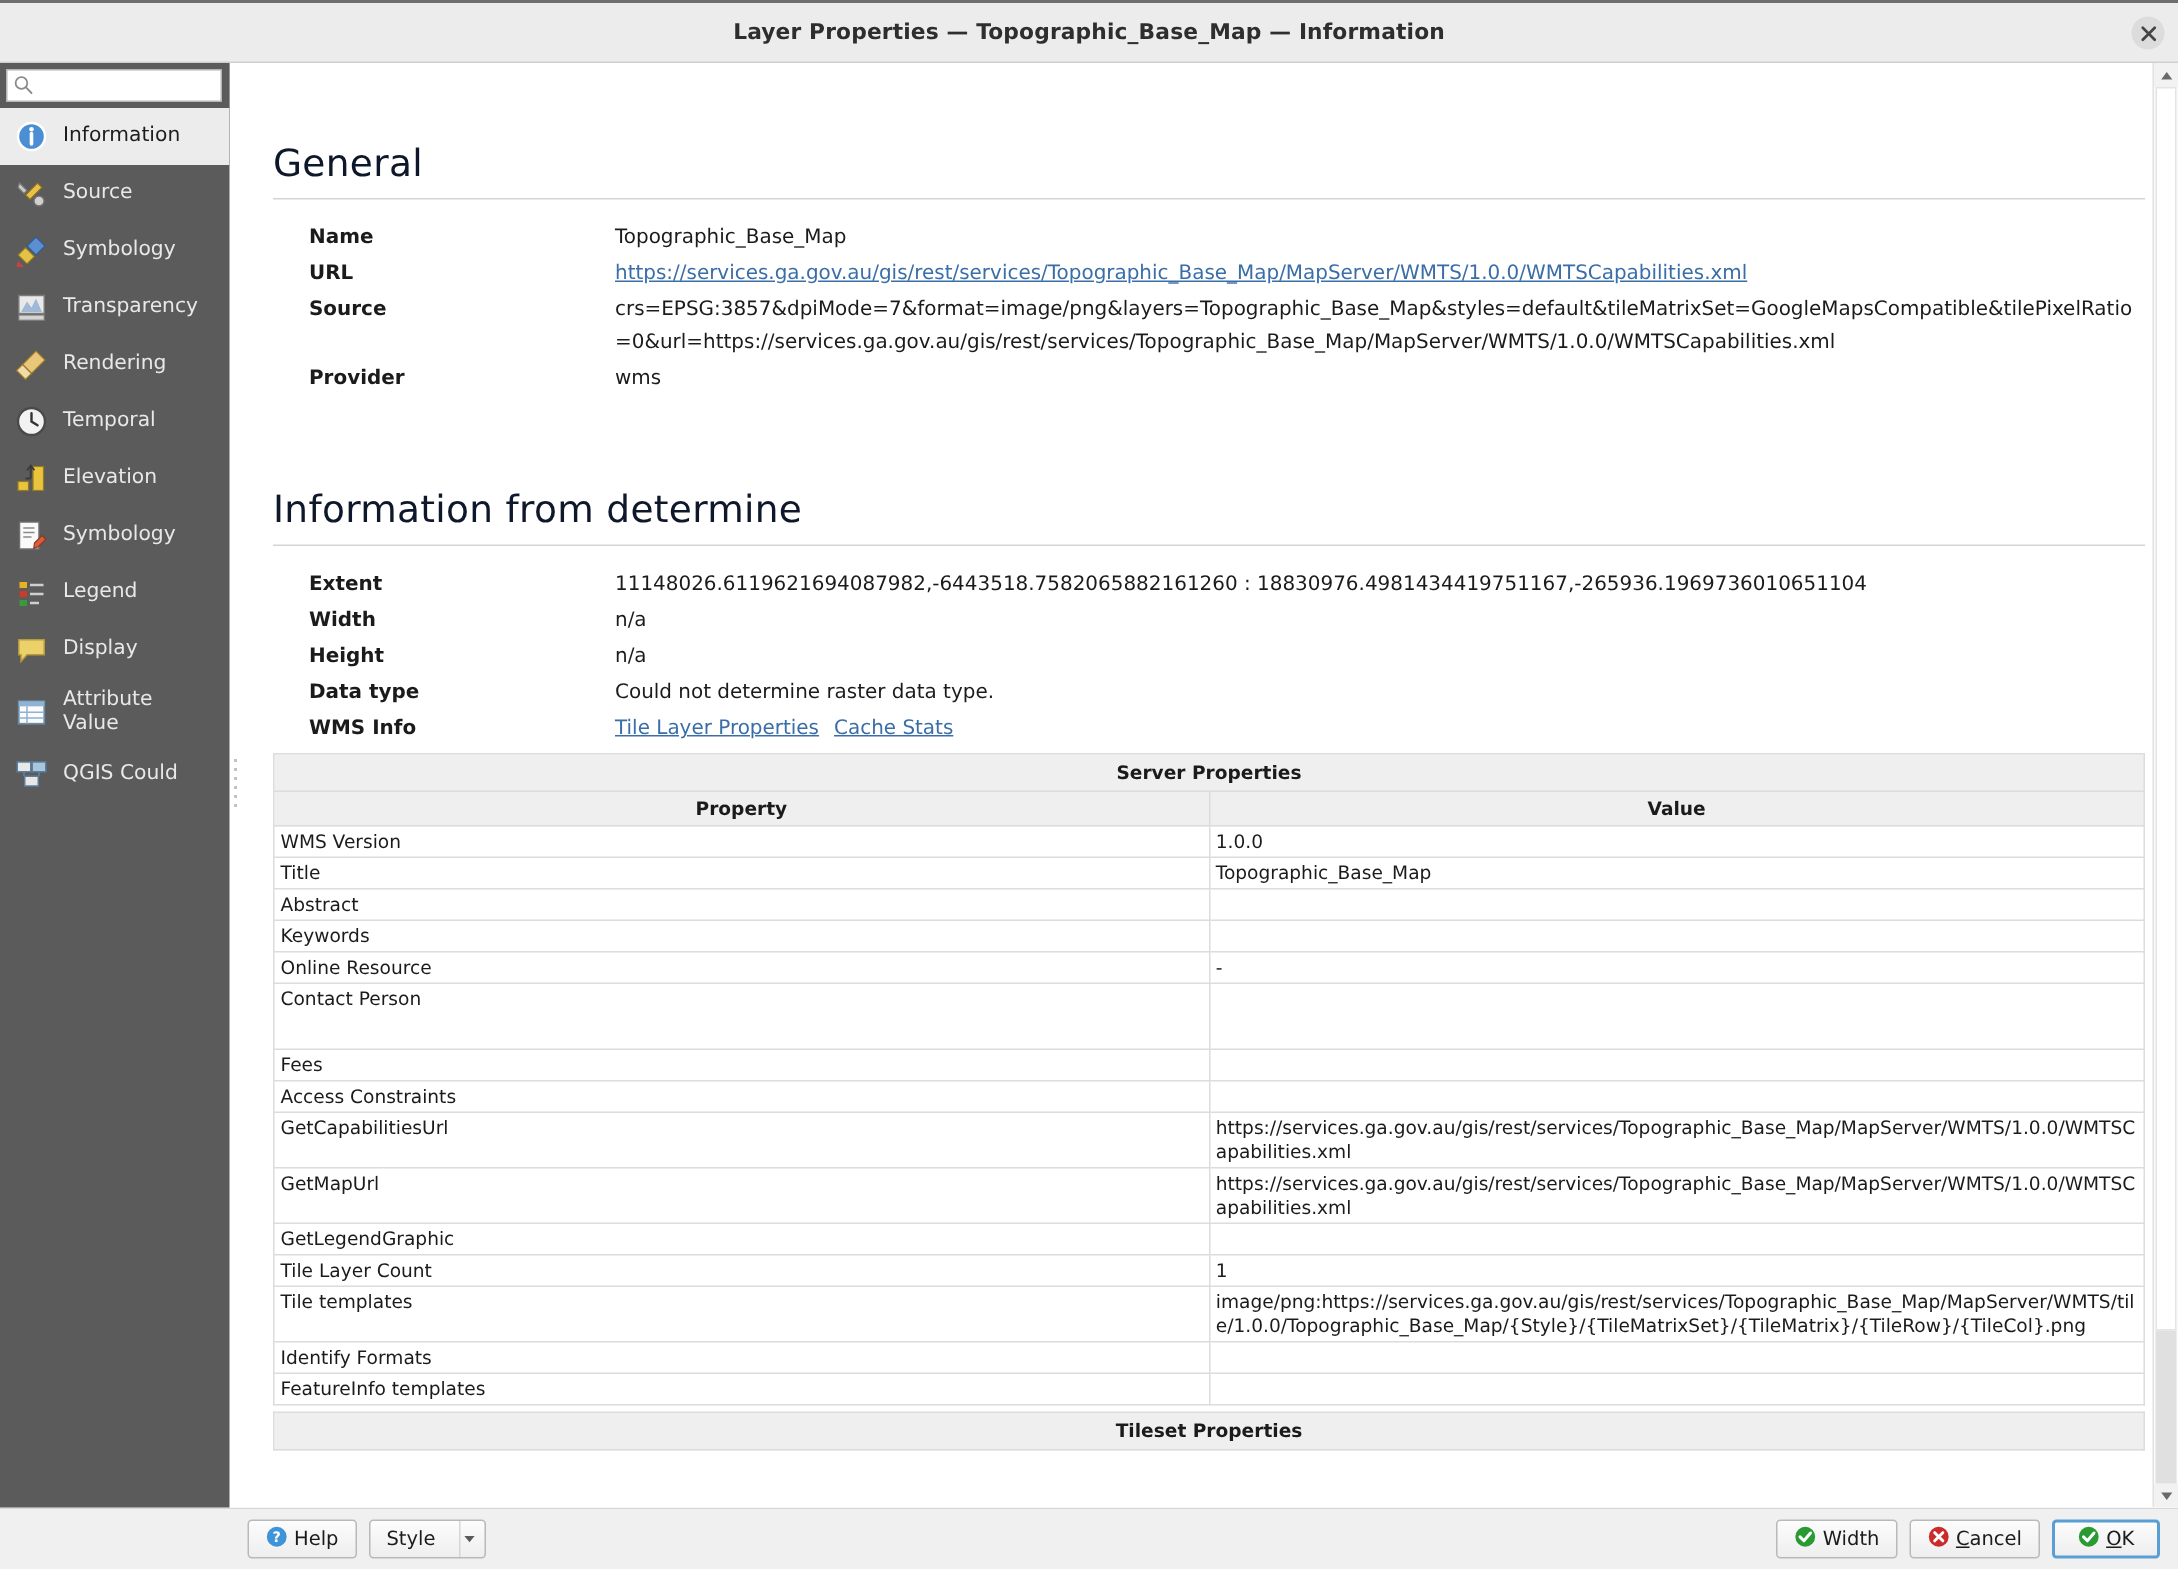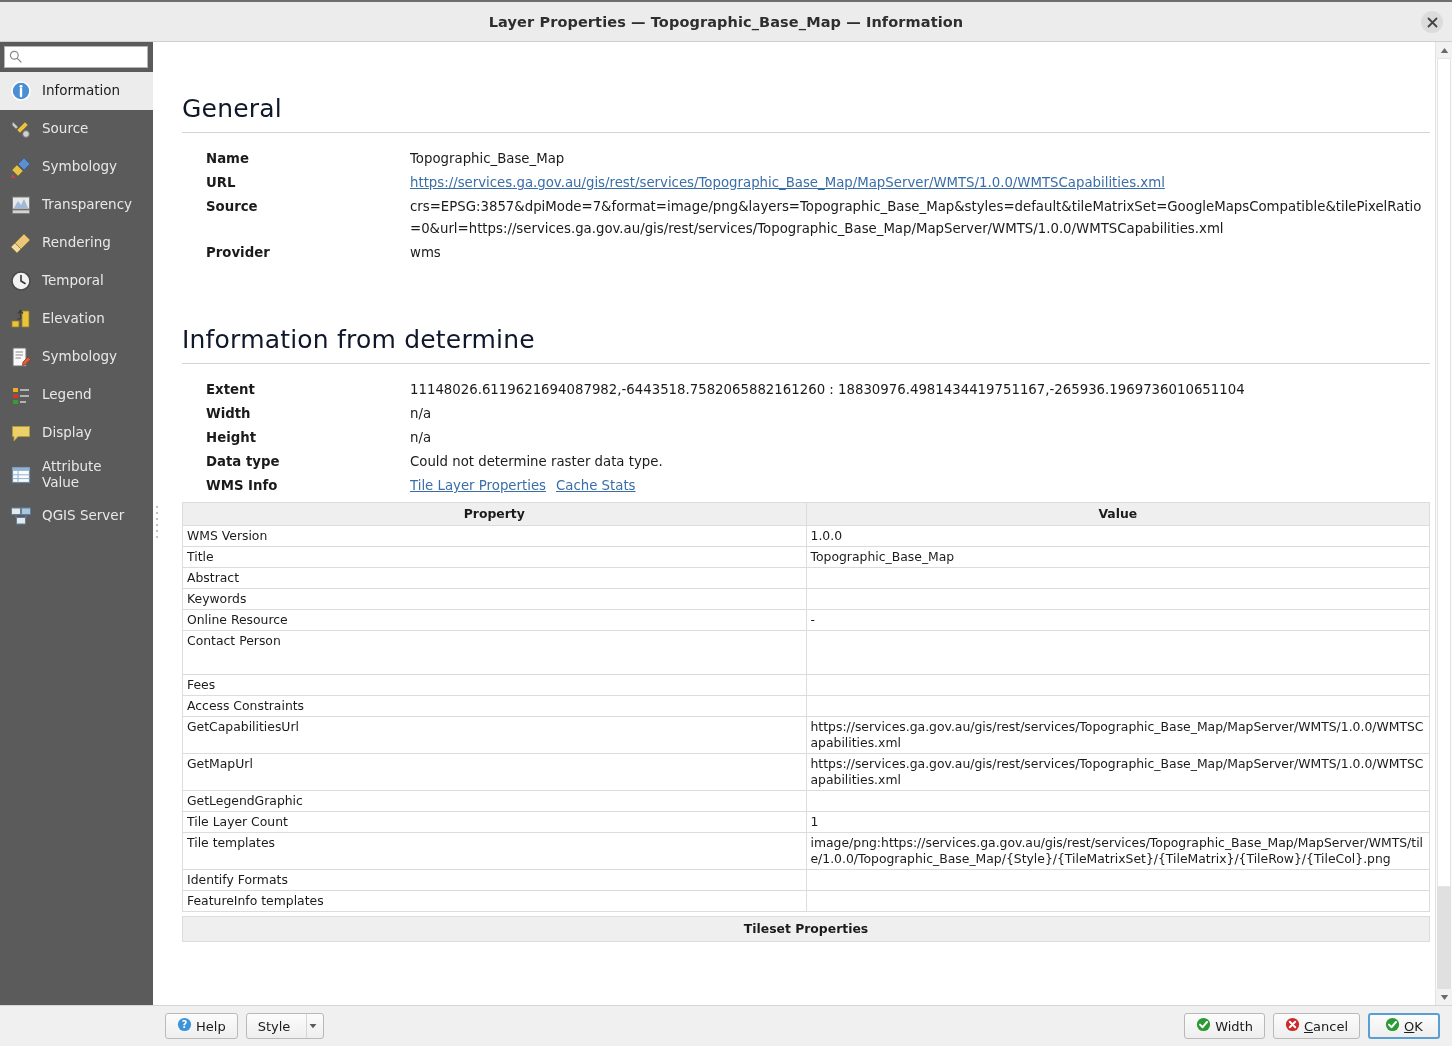--- a/index.html
+++ b/index.html
@@ -377,21 +377,21 @@
 
         <div class="nav-item">
           <span class="nav-icon">
             <svg width="22" height="22" viewBox="0 0 22 22" aria-hidden="true">
               <rect x="1.5" y="3" width="9" height="6.5" fill="#e8e8e8" stroke="#5c7f9e" stroke-width="1"></rect>
               <rect x="11.5" y="3" width="9" height="6.5" fill="#a9c6dd" stroke="#5c7f9e" stroke-width="1"></rect>
               <rect x="6.5" y="12.5" width="9" height="6.5" fill="#e8e8e8" stroke="#5c7f9e" stroke-width="1"></rect>
               <path d="M6 9.5 V12.5 M16 9.5 V12.5" stroke="#5c7f9e" stroke-width="1.2"></path>
             </svg>
           </span>
-          <span class="nav-label">QGIS Server</span>
+          <span class="nav-label">QGIS Could</span>
         </div>
 
       </div>
     </div>
 
     <div class="splitter">
       <div class="dots"></div>
     </div>
 
     <div class="main">
@@ -435,20 +435,23 @@
           <div class="k">WMS Info</div>
           <div class="v linkrow">
             <a class="link">Tile Layer Properties</a>
             <a class="link">Cache Stats</a>
           </div>
         </div>
 
         <div class="tbl-block">
           <table class="props">
             <tbody>
+              <tr>
+                <th class="band" colspan="2">Server Properties</th>
+              </tr>
               <tr>
                 <th class="colhdr k-cell">Property</th>
                 <th class="colhdr">Value</th>
               </tr>
 
               <tr>
                   <td class="k-cell">WMS Version</td>
                   <td>1.0.0</td>
                 </tr>
               <tr>

